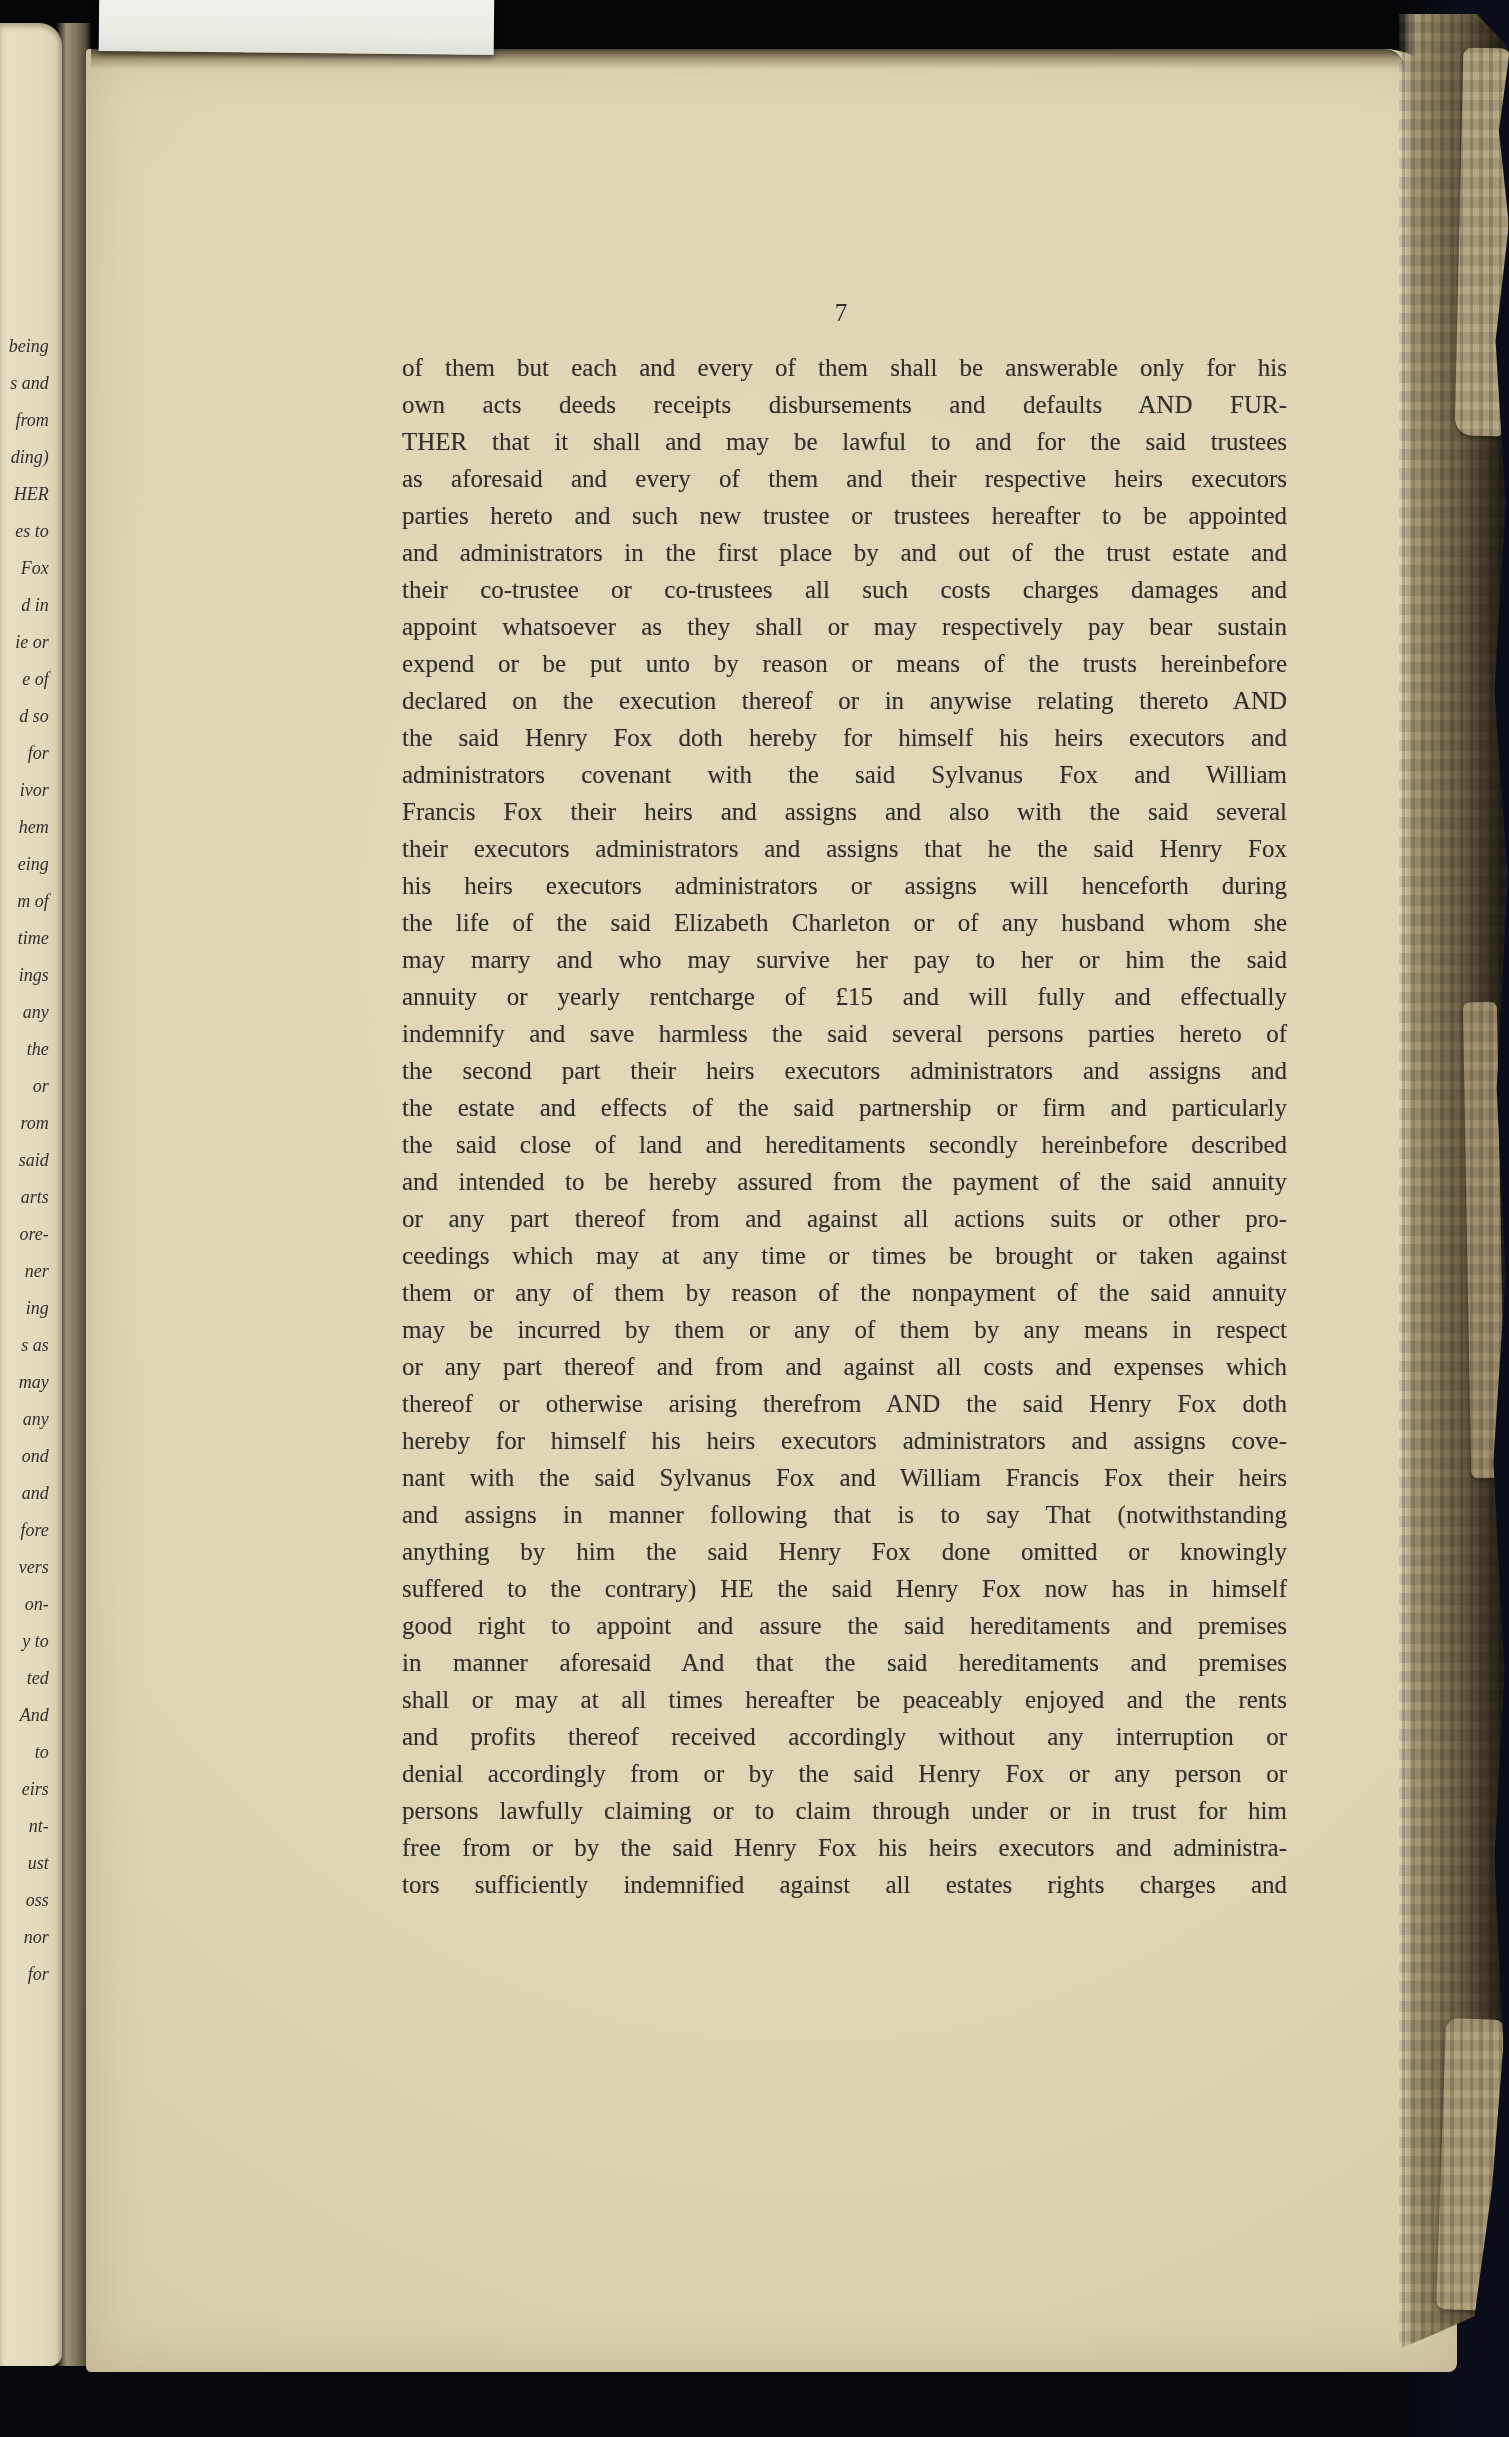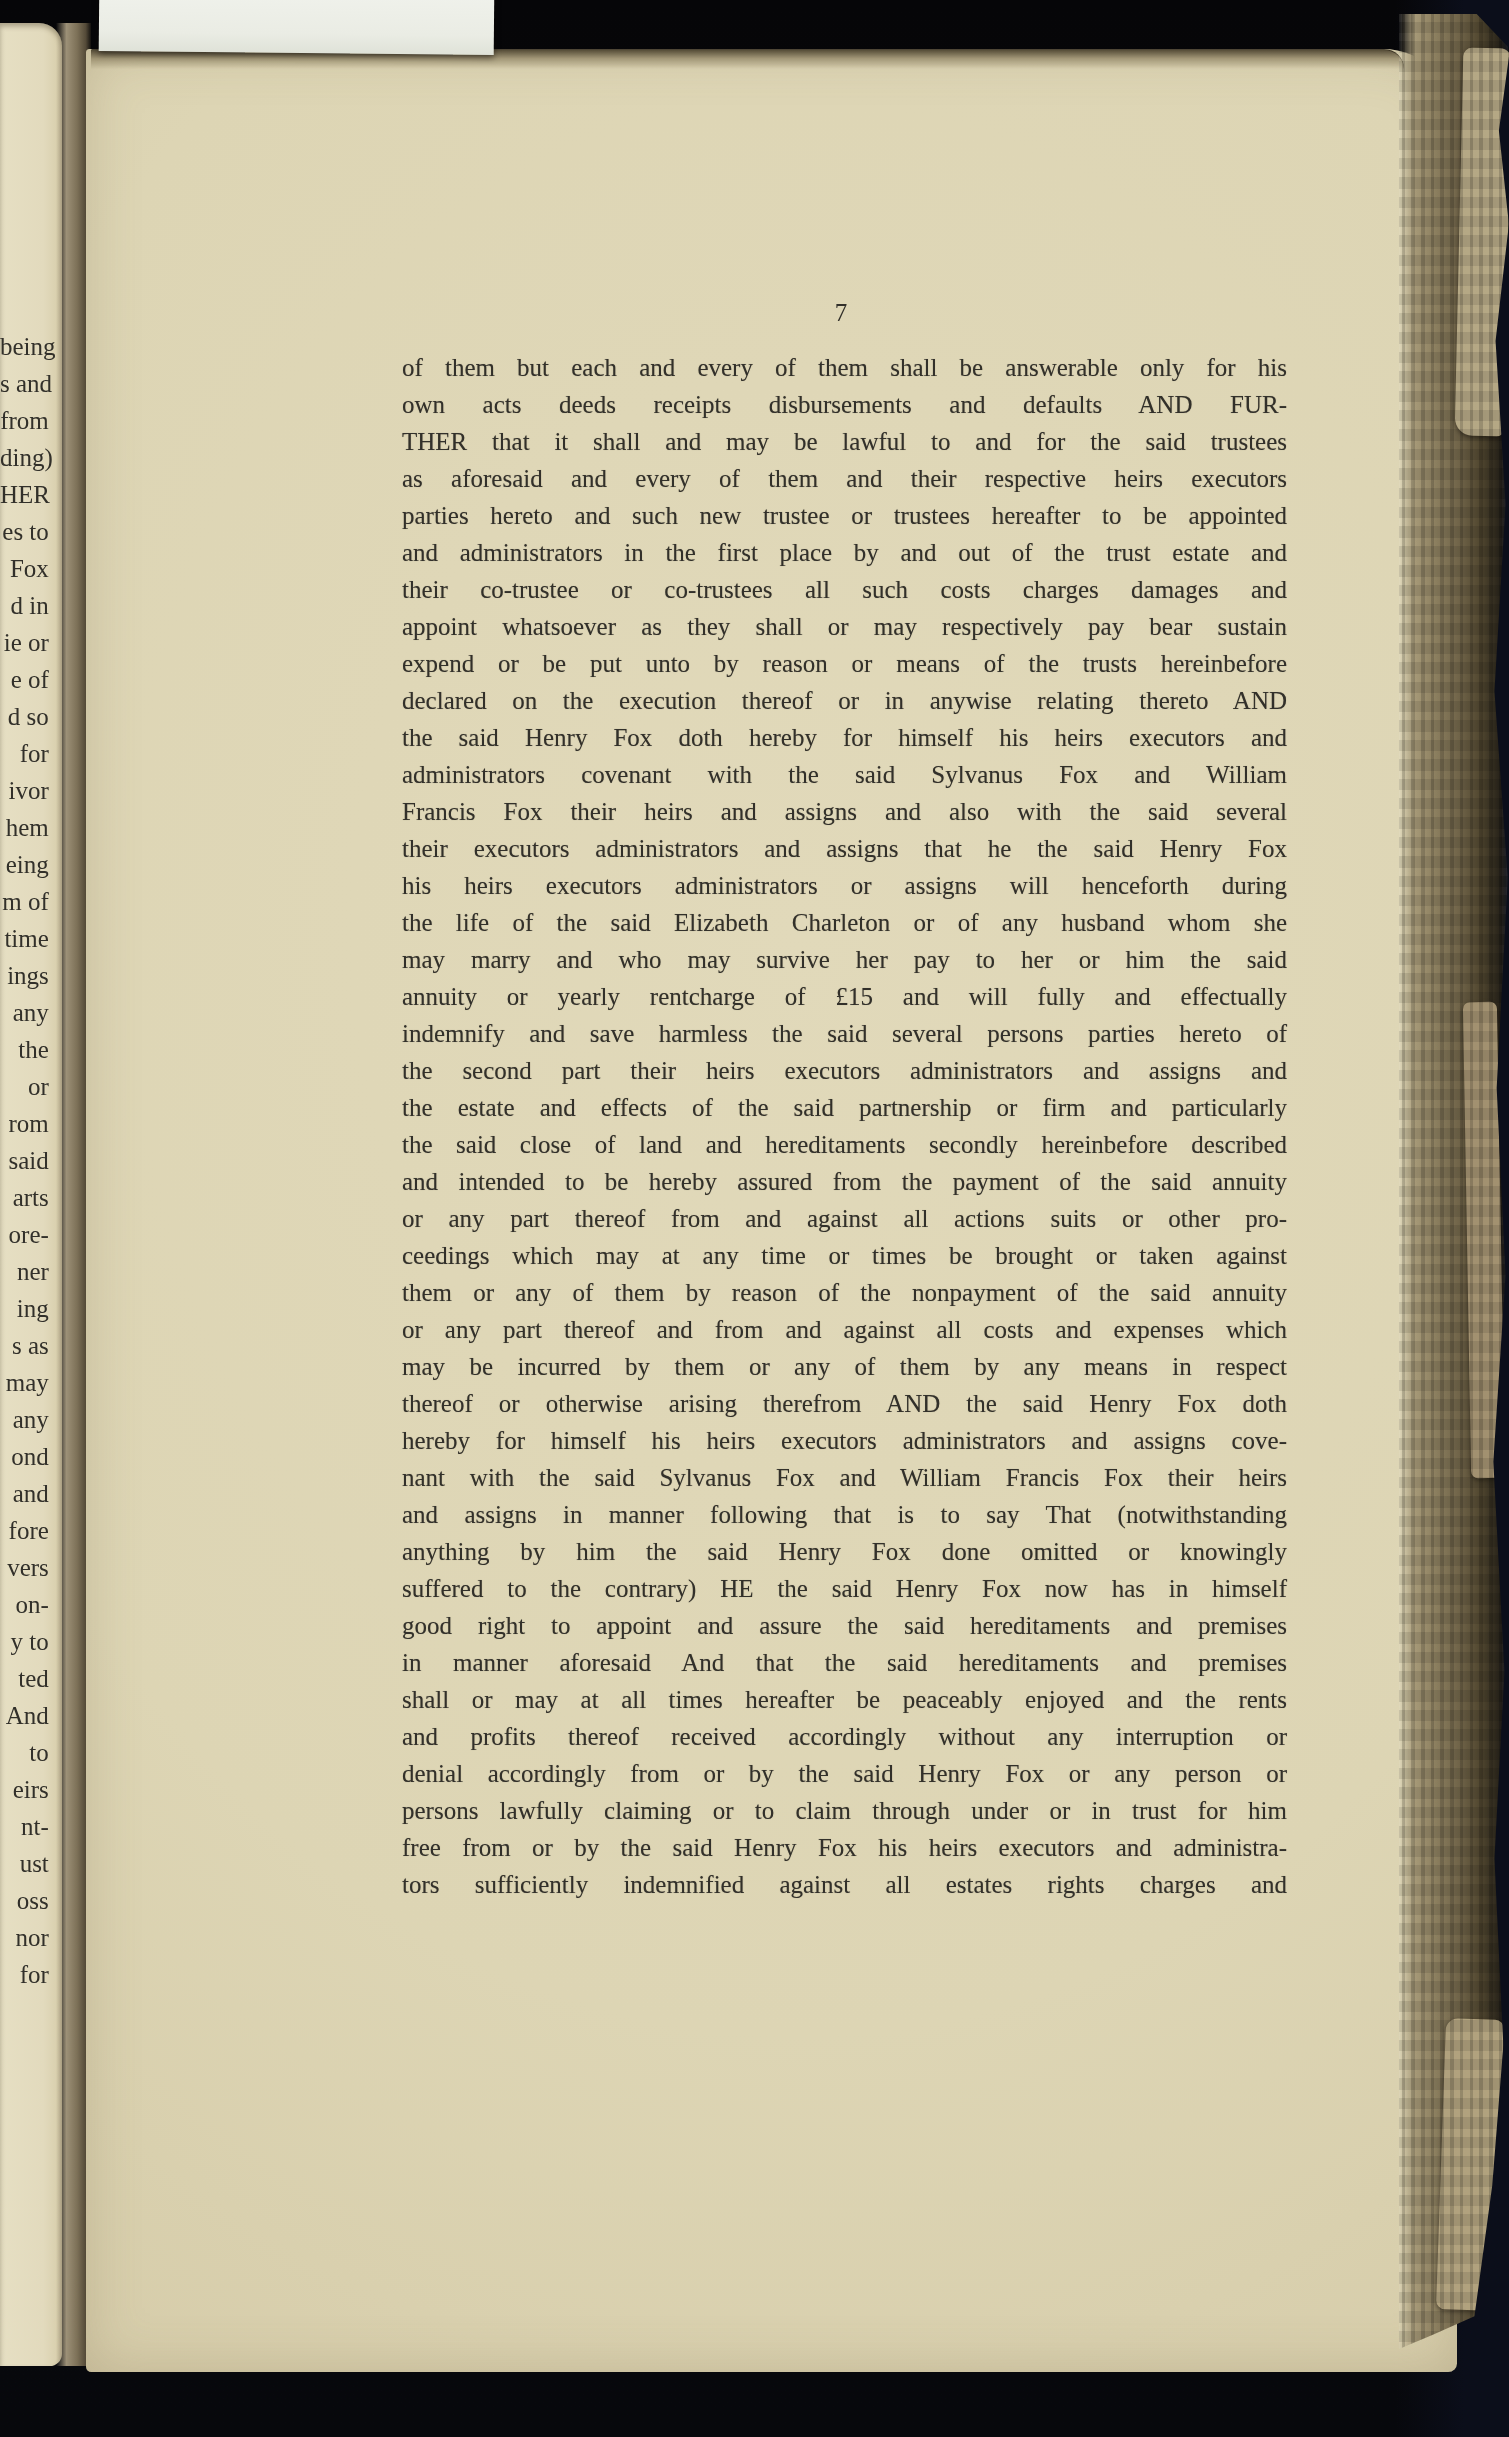--- a/index.html
+++ b/index.html
@@ -24,21 +24,21 @@
     position:absolute; left:0; top:23px; width:62px; height:2343px;
     background:linear-gradient(90deg, var(--paper-strip,#e6dfc3) 0%, #e2dabd 70%, #d6cca9 100%);
     border-radius:0 23px 12.3px 0;
     box-shadow:inset 0 3.5px 5.3px rgba(60,50,30,.35);
   }
   .fragments {
     position:absolute; top:305px; left:0; right:13.2px;
     text-align:right; color:var(--ink,#32302a);
   }
   .fragment {
-    height:37px; line-height:37px; font-size:25px; white-space:nowrap;
+    height:37px; line-height:37px; font-size:18px; white-space:nowrap;font-style:italic;
   }
 
   
   .gutter {
     position:absolute; left:56px; top:23px; width:35px; height:2343px;
     background:linear-gradient(90deg, rgba(150,138,110,.0) 0%, #9c9077 30%, #7d7158 60%, #544a38 85%, rgba(30,26,20,.55) 100%);
   }
 
   
   .page {
@@ -181,22 +181,22 @@
         <div class="text-line">may marry and who may survive her pay to her or him the said</div>
         <div class="text-line">annuity or yearly rentcharge of £15 and will fully and effectually</div>
         <div class="text-line">indemnify and save harmless the said several persons parties hereto of</div>
         <div class="text-line">the second part their heirs executors administrators and assigns and</div>
         <div class="text-line">the estate and effects of the said partnership or firm and particularly</div>
         <div class="text-line">the said close of land and hereditaments secondly hereinbefore described</div>
         <div class="text-line">and intended to be hereby assured from the payment of the said annuity</div>
         <div class="text-line">or any part thereof from and against all actions suits or other pro-</div>
         <div class="text-line">ceedings which may at any time or times be brought or taken against</div>
         <div class="text-line">them or any of them by reason of the nonpayment of the said annuity</div>
+        <div class="text-line">may be incurred by them or any of them by any means in respect</div>
         <div class="text-line">or any part thereof and from and against all costs and expenses which</div>
-        <div class="text-line">may be incurred by them or any of them by any means in respect</div>
         <div class="text-line">thereof or otherwise arising therefrom  AND the said Henry Fox doth</div>
         <div class="text-line">hereby for himself his heirs executors administrators and assigns cove-</div>
         <div class="text-line">nant with the said Sylvanus Fox and William Francis Fox their heirs</div>
         <div class="text-line">and assigns in manner following that is to say That (notwithstanding</div>
         <div class="text-line">anything by him the said Henry Fox done omitted or knowingly</div>
         <div class="text-line">suffered to the contrary) HE the said Henry Fox now has in himself</div>
         <div class="text-line">good right to appoint and assure the said hereditaments and premises</div>
         <div class="text-line">in manner aforesaid And that the said hereditaments and premises</div>
         <div class="text-line">shall or may at all times hereafter be peaceably enjoyed and the rents</div>
         <div class="text-line">and profits thereof received accordingly without any interruption or</div>

